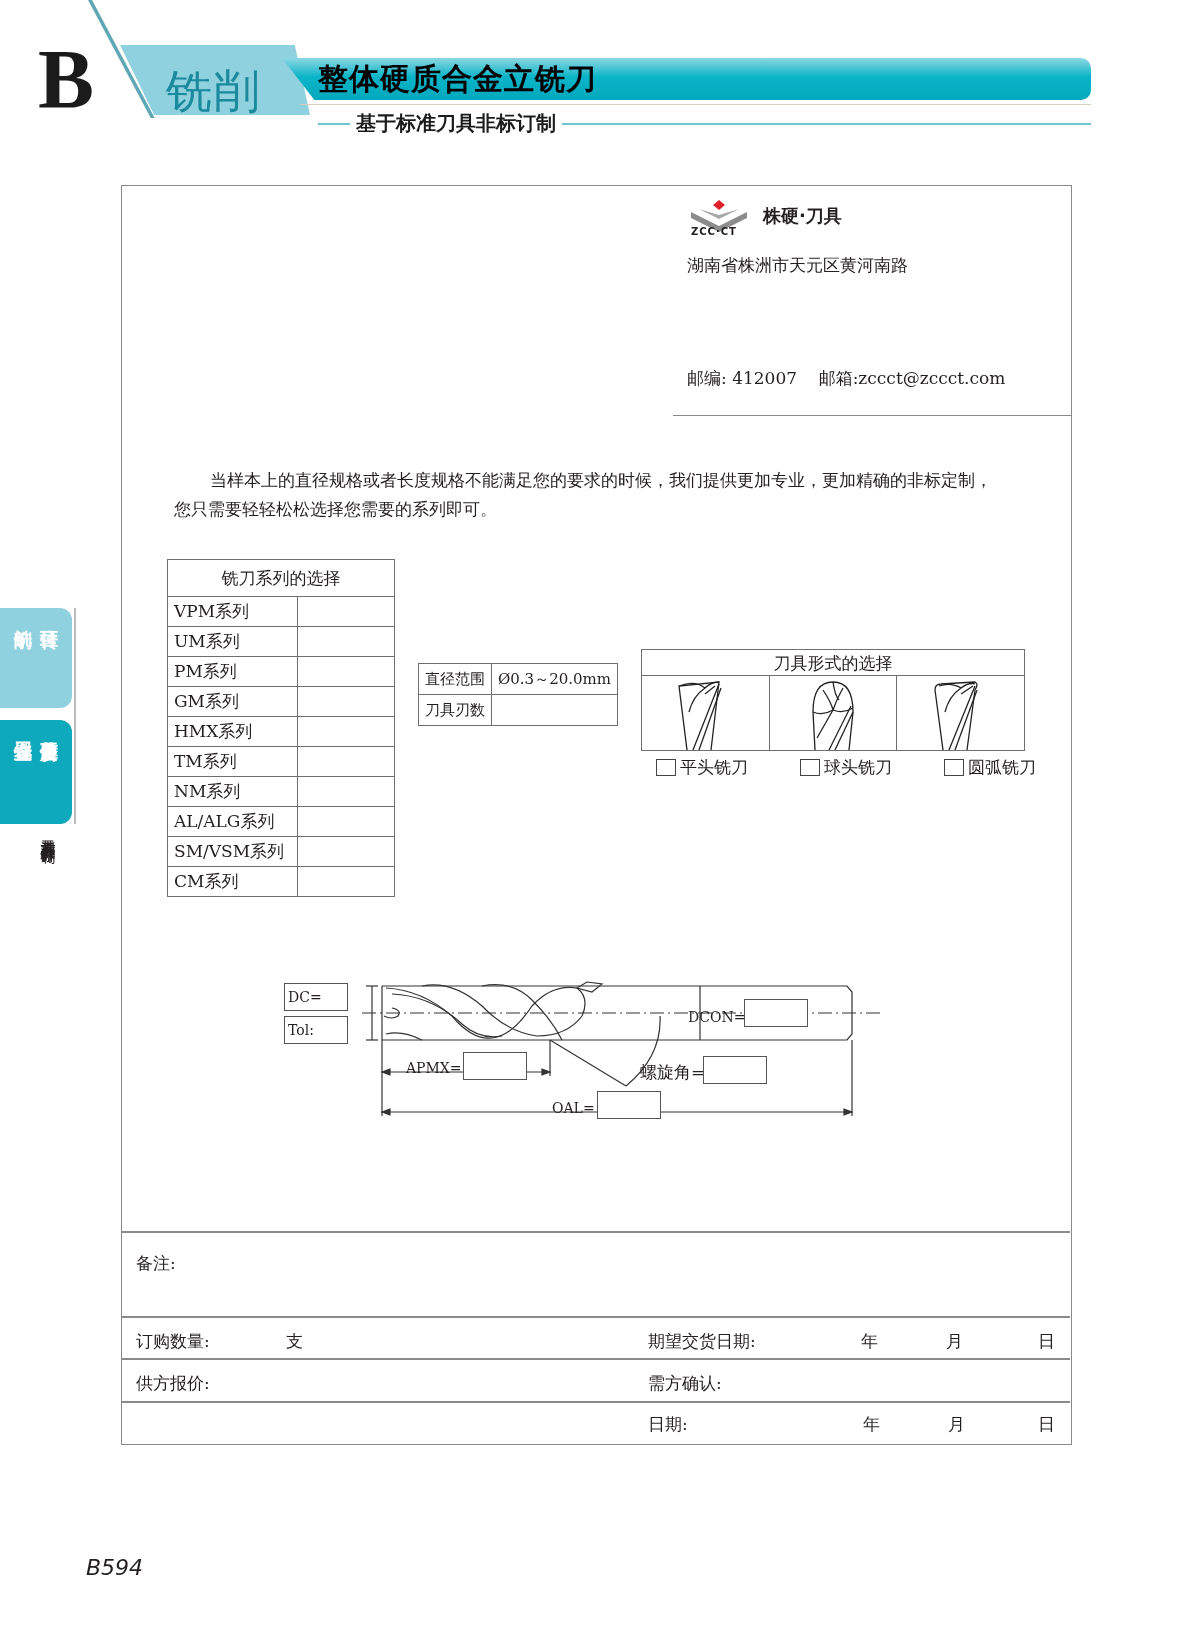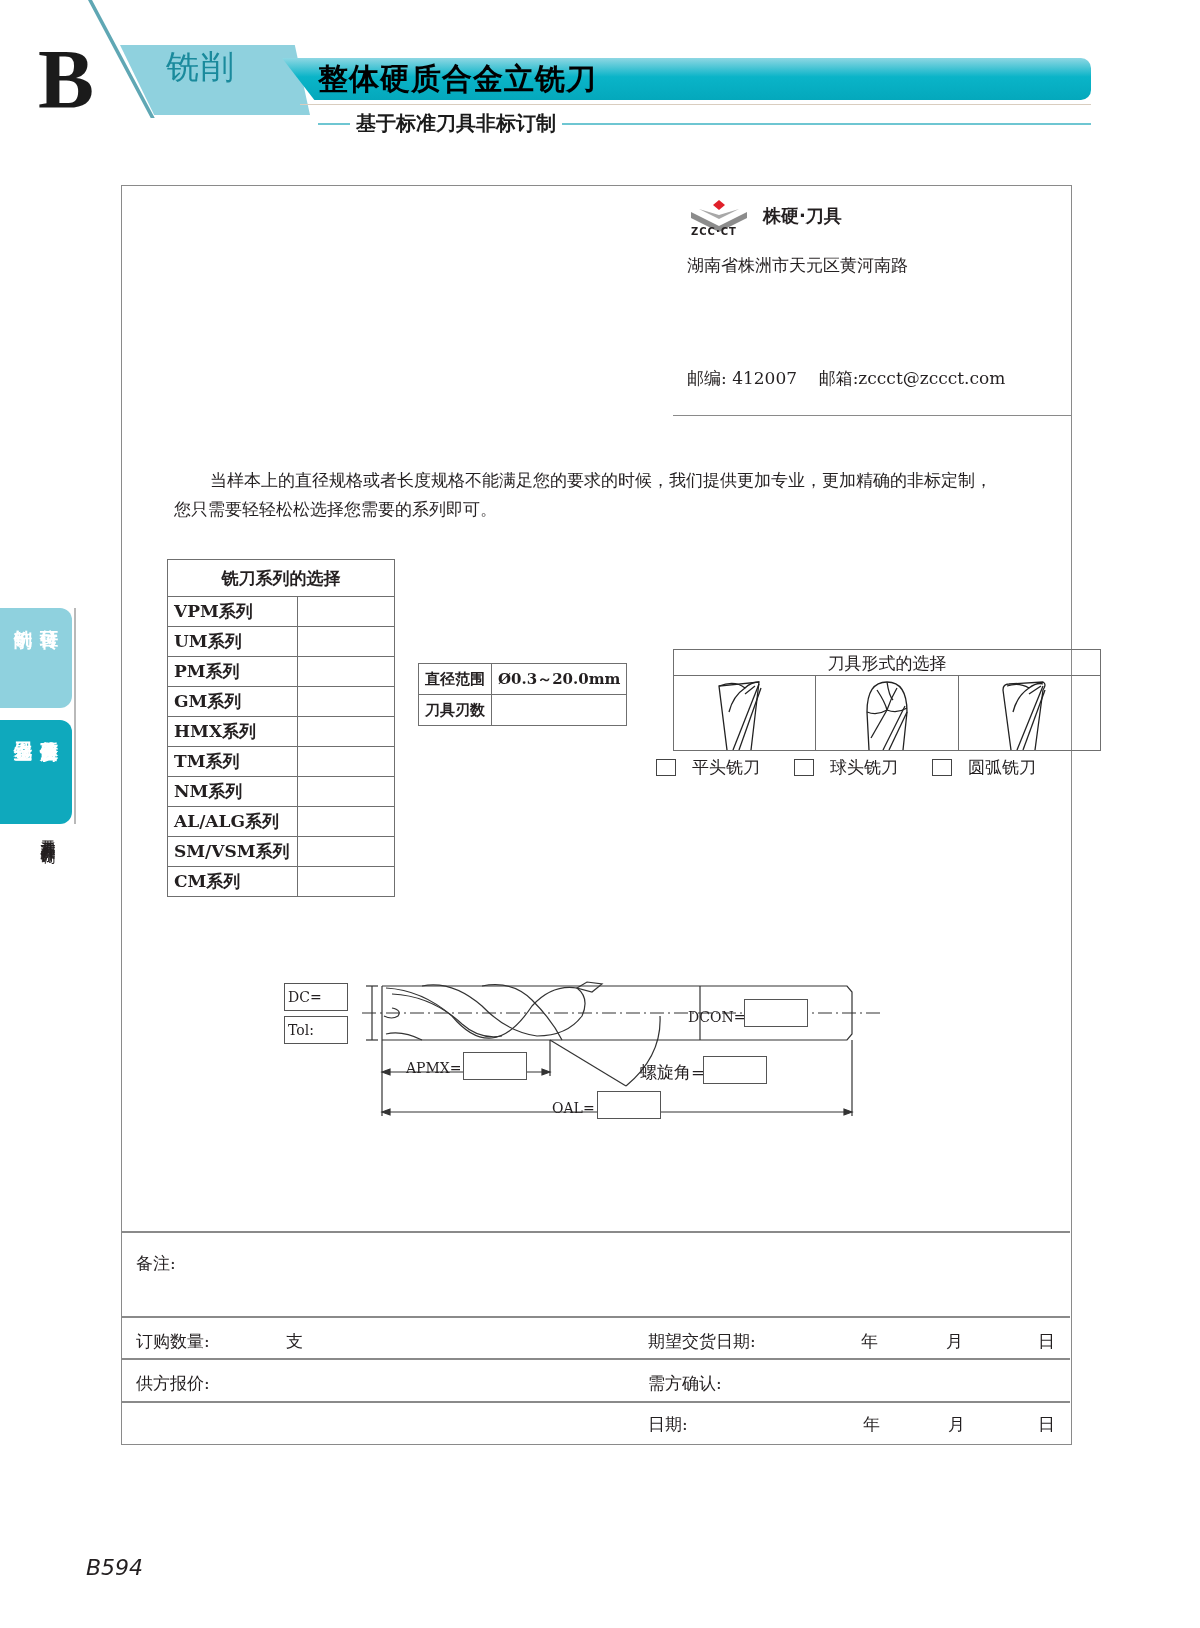--- a/index.html
+++ b/index.html
@@ -4,21 +4,21 @@
 <style>
   * { box-sizing: border-box; margin: 0; padding: 0; }
   html, body { width: 1200px; height: 1628px; background: #ffffff; overflow: hidden; }
   body { position: relative; font-family: "DejaVu Serif", "Liberation Serif", serif; color: #231f20; }
 
   
   .hdr-diag-line { position: absolute; left: 88px; top: 0; width: 4px; height: 118px; background: #5fa7b4; transform: skewX(28deg); transform-origin: top left; }
   .hdr-B { position: absolute; left: 38px; top: 38px; font-family: "Liberation Serif", serif; font-weight: bold; font-size: 84px; line-height: 84px; color: #1b1b1b; }
   .hdr-tab-light { position: absolute; left: 120px; top: 45px; width: 190px; height: 70px; background: #8fd1de;
     clip-path: polygon(0 0, 92% 0, 100% 100%, 18% 100%); }
-  .hdr-tab-light-text { position: absolute; left: 166px; top: 38px; font-family: "DejaVu Sans", sans-serif; font-size: 33px; line-height: 58px; color: #1a8a9c; letter-spacing: 2px; }
+  .hdr-tab-light-text { position: absolute; left: 166px; top: 62px; font-family: "DejaVu Sans", sans-serif; font-size: 46px; line-height: 58px; color: #1a8a9c; letter-spacing: 2px; }
   .hdr-bar { position: absolute; left: 282px; top: 58px; width: 809px; height: 42px;
     background: linear-gradient(#8ed7e3 0%, #0ab4c8 45%, #04a8bc 100%); border-radius: 0 10px 10px 0;
     clip-path: polygon(0 0, 100% 0, 100% 100%, 4% 100%); }
   .hdr-bar-text { position: absolute; left: 318px; top: 60px; font-family: "DejaVu Sans", sans-serif; font-weight: bold; font-size: 30px; line-height: 38px; color: #000000; letter-spacing: 1px; }
   .hdr-rule-1 { position: absolute; left: 300px; top: 104px; width: 791px; height: 1px; background: #d9cdbf; }
   .hdr-rule-2 { position: absolute; left: 318px; top: 123px; width: 773px; height: 2px; background: #6ec6d2; }
   .hdr-sub-text { position: absolute; left: 350px; top: 110px; padding: 0 6px; background: #ffffff; font-family: "DejaVu Sans", sans-serif; font-weight: bold; font-size: 20px; line-height: 26px; color: #1b1b1b; }
 
   
   .side-tab { position: absolute; left: 0; width: 72px; border-radius: 0 12px 12px 0; display: flex; flex-direction: row-reverse; justify-content: center; gap: 6px; padding-top: 8px; font-family: "DejaVu Sans", sans-serif; font-weight: bold; font-size: 18px; color: #ffffff; }
@@ -33,36 +33,36 @@
   .info-left { position: absolute; left: 0; top: 0; width: 551px; height: 230px; border-right: 1.5px solid #8a8a8a; border-bottom: 1.5px solid #8a8a8a; }
   .info-right { position: absolute; left: 551px; top: 0; width: 398px; height: 230px; border-bottom: 1.5px solid #8a8a8a; }
   .lbl { position: absolute; font-size: 17px; line-height: 22px; white-space: nowrap; }
   .logo { position: absolute; left: 16px; top: 12px; width: 60px; height: 42px; }
   .logo-text { position: absolute; left: 90px; top: 18px; font-family: "DejaVu Sans", sans-serif; font-weight: bold; font-size: 18px; }
   .logo-sub { position: absolute; left: 18px; top: 40px; font-family: "DejaVu Sans", sans-serif; font-weight: bold; font-size: 10px; letter-spacing: 1px; }
 
   .intro { position: absolute; left: 52px; top: 280px; width: 830px; font-size: 17px; line-height: 29px; text-indent: 36px; }
 
   table { border-collapse: collapse; position: absolute; }
-  td, th { border: 1.5px solid #6f6f6f; font-weight: bold; font-size: 17px; text-align: left; padding: 0 6px; white-space: nowrap; }
+  td, th { border: 1.5px solid #6f6f6f; font-weight: normal; font-size: 17px; text-align: left; padding: 0 6px; white-space: nowrap; }
   .series-table { left: 45px; top: 373px; width: 228px; }
   .series-table th { text-align: center; height: 37px; }
   .series-table td { height: 30px; }
   .series-table td.name { width: 130px; }
   .param-table { left: 296px; top: 477px; width: 200px; }
   .param-table td { height: 31px; font-size: 15px; }
   .param-table td.k { width: 76px; }
 
-  .shape-box { position: absolute; left: 519px; top: 463px; width: 428px; height: 102px; border: 1.5px solid #6f6f6f; margin-left: 32px; }
+  .shape-box { position: absolute; left: 519px; top: 463px; width: 384px; height: 102px; border: 1.5px solid #6f6f6f; }
   .shape-title { height: 26px; border-bottom: 1.5px solid #6f6f6f; text-align: center; font-size: 17px; line-height: 26px; }
   .shape-cells { display: flex; height: 74px; }
   .shape-cell { flex: 1; border-right: 1.5px solid #6f6f6f; display: flex; justify-content: center; align-items: flex-end; overflow: hidden; }
   .shape-cell:last-child { border-right: none; }
   .shape-opts { position: absolute; left: 534px; top: 570px; width: 380px; display: flex; justify-content: space-between; }
-  .opt { display: flex; align-items: center; gap: 16px; font-size: 17px; }
+  .opt { display: flex; align-items: center; gap: 4px; font-size: 17px; }
   .chk { width: 20px; height: 17px; border: 1.5px solid #444; display: inline-block; }
   .dim-box { position: absolute; border: 1.5px solid #555; background: #fff; }
   .dim-lbl { position: absolute; font-size: 14px; line-height: 18px; white-space: nowrap; }
 
   .row-sep { position: absolute; left: 0; width: 948px; height: 1.5px; background: #8a8a8a; }
   .bot-lbl { position: absolute; font-size: 17px; line-height: 22px; white-space: nowrap; }
 
   .page-num { position: absolute; left: 86px; top: 1555px; font-family: "DejaVu Sans", sans-serif; font-style: italic; font-size: 22px; color: #231f20; }
 </style>
 </head>

